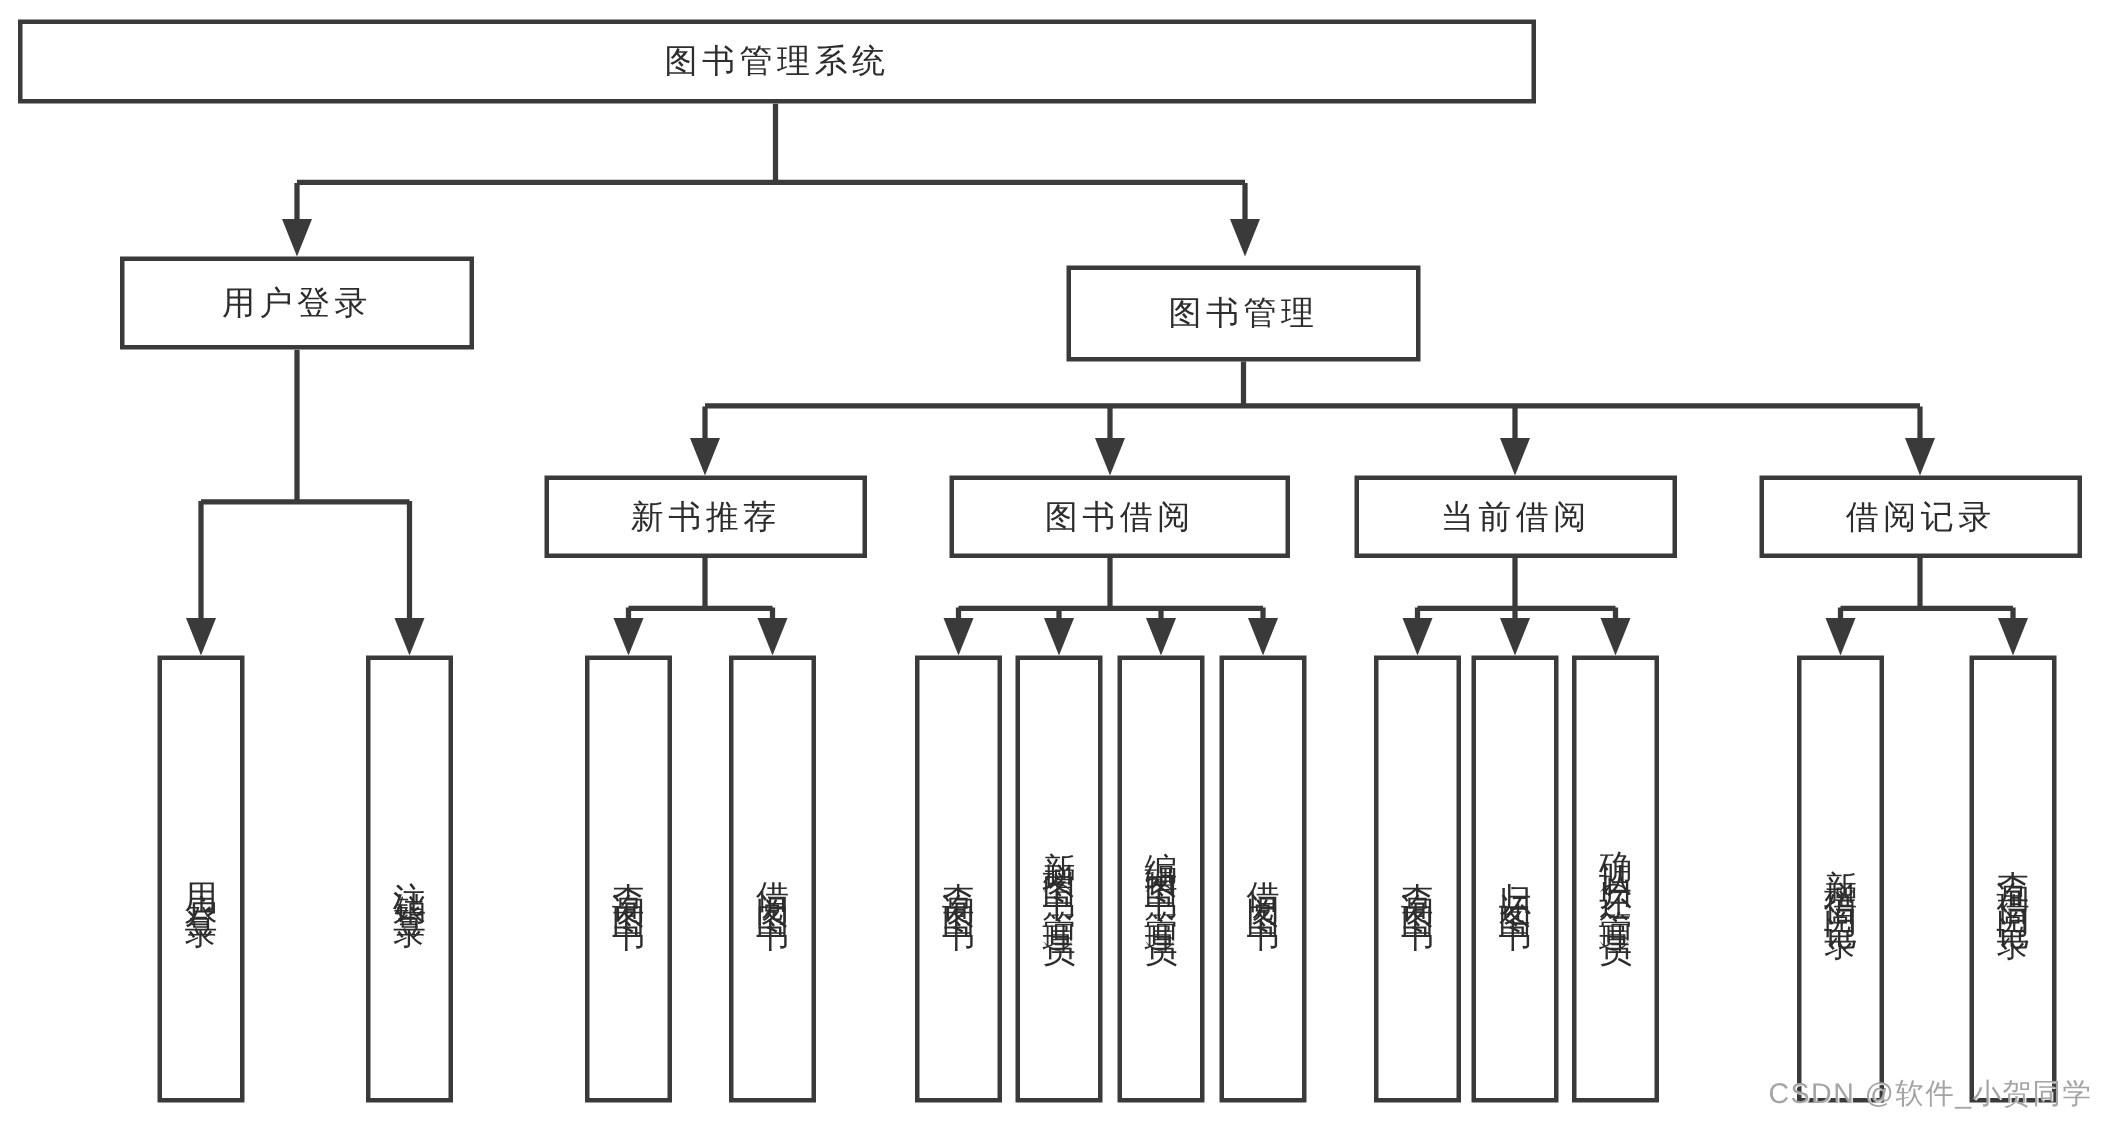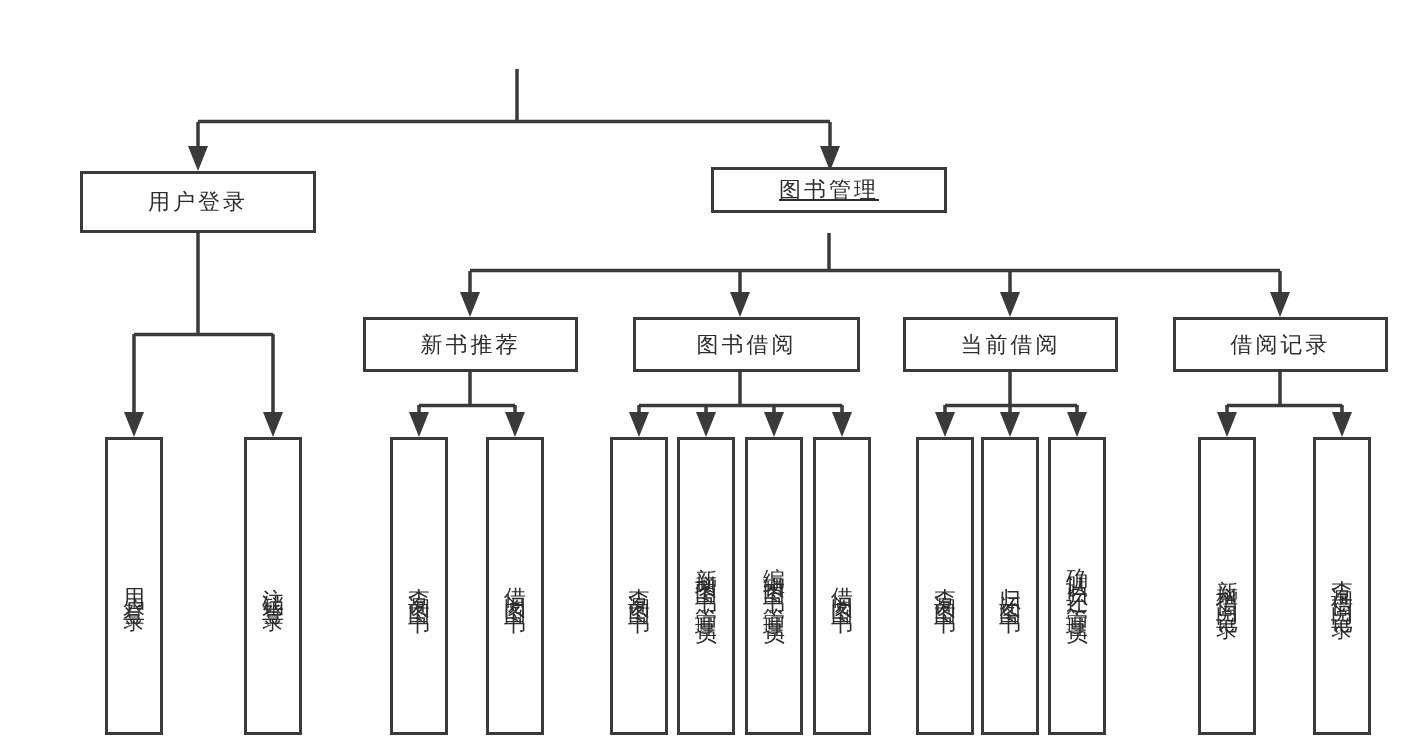--- a/index.html
+++ b/index.html
@@ -108,23 +108,24 @@
       <polygon points="764,412 784,412 774,437"></polygon>
       <polygon points="832,412 852,412 842,437"></polygon>
       <polygon points="935,412 955,412 945,437"></polygon>
       <polygon points="1000,412 1020,412 1010,437"></polygon>
       <polygon points="1067,412 1087,412 1077,437"></polygon>
       <polygon points="1217,412 1237,412 1227,437"></polygon>
       <polygon points="1332,412 1352,412 1342,437"></polygon>
     </g>
   </svg>
 
+  <div class="box hx" style="left:12px; top:13px; width:1012px; height:56px;">图书管理系统</div>
 
   <div class="box hx" style="left:80px; top:171px; width:236px; height:62px;">用户登录</div>
-  <div class="box hx" style="left:711px; top:167px; width:236px; height:46px;text-decoration:underline;">图书管理</div>
+  <div class="box hx" style="left:711px; top:177px; width:236px; height:64px;">图书管理</div>
 
   <div class="box hx" style="left:363px; top:317px; width:215px; height:55px;font-family:Liberation Mono, monospace;">新书推荐</div>
   <div class="box hx" style="left:633px; top:317px; width:227px; height:55px;">图书借阅</div>
   <div class="box hx" style="left:903px; top:317px; width:215px; height:55px;">当前借阅</div>
   <div class="box hx" style="left:1173px; top:317px; width:215px; height:55px;">借阅记录</div>
 
   <div class="box vx" style="left:105px; top:437px; width:58px; height:298px;">用户登录</div>
   <div class="box vx" style="left:244px; top:437px; width:58px; height:298px;">注销登录</div>
 
   <div class="box vx" style="left:390px; top:437px; width:58px; height:298px;">查询图书</div>
@@ -135,14 +136,15 @@
   <div class="box vx" style="left:745px; top:437px; width:58px; height:298px;">编辑图书（管理员）</div>
   <div class="box vx" style="left:813px; top:437px; width:58px; height:298px;">借阅图书</div>
 
   <div class="box vx" style="left:916px; top:437px; width:58px; height:298px;">查询图书</div>
   <div class="box vx" style="left:981px; top:437px; width:58px; height:298px;">归还图书</div>
   <div class="box vx" style="left:1048px; top:437px; width:58px; height:298px;">确认归还（管理员）</div>
 
   <div class="box vx" style="left:1198px; top:437px; width:58px; height:298px;">新增借阅记录</div>
   <div class="box vx" style="left:1313px; top:437px; width:58px; height:298px;">查询借阅记录</div>
 
+  <div id="watermark">CSDN @软件_小贺同学</div>
 
 </div>
 
 </body></html>

